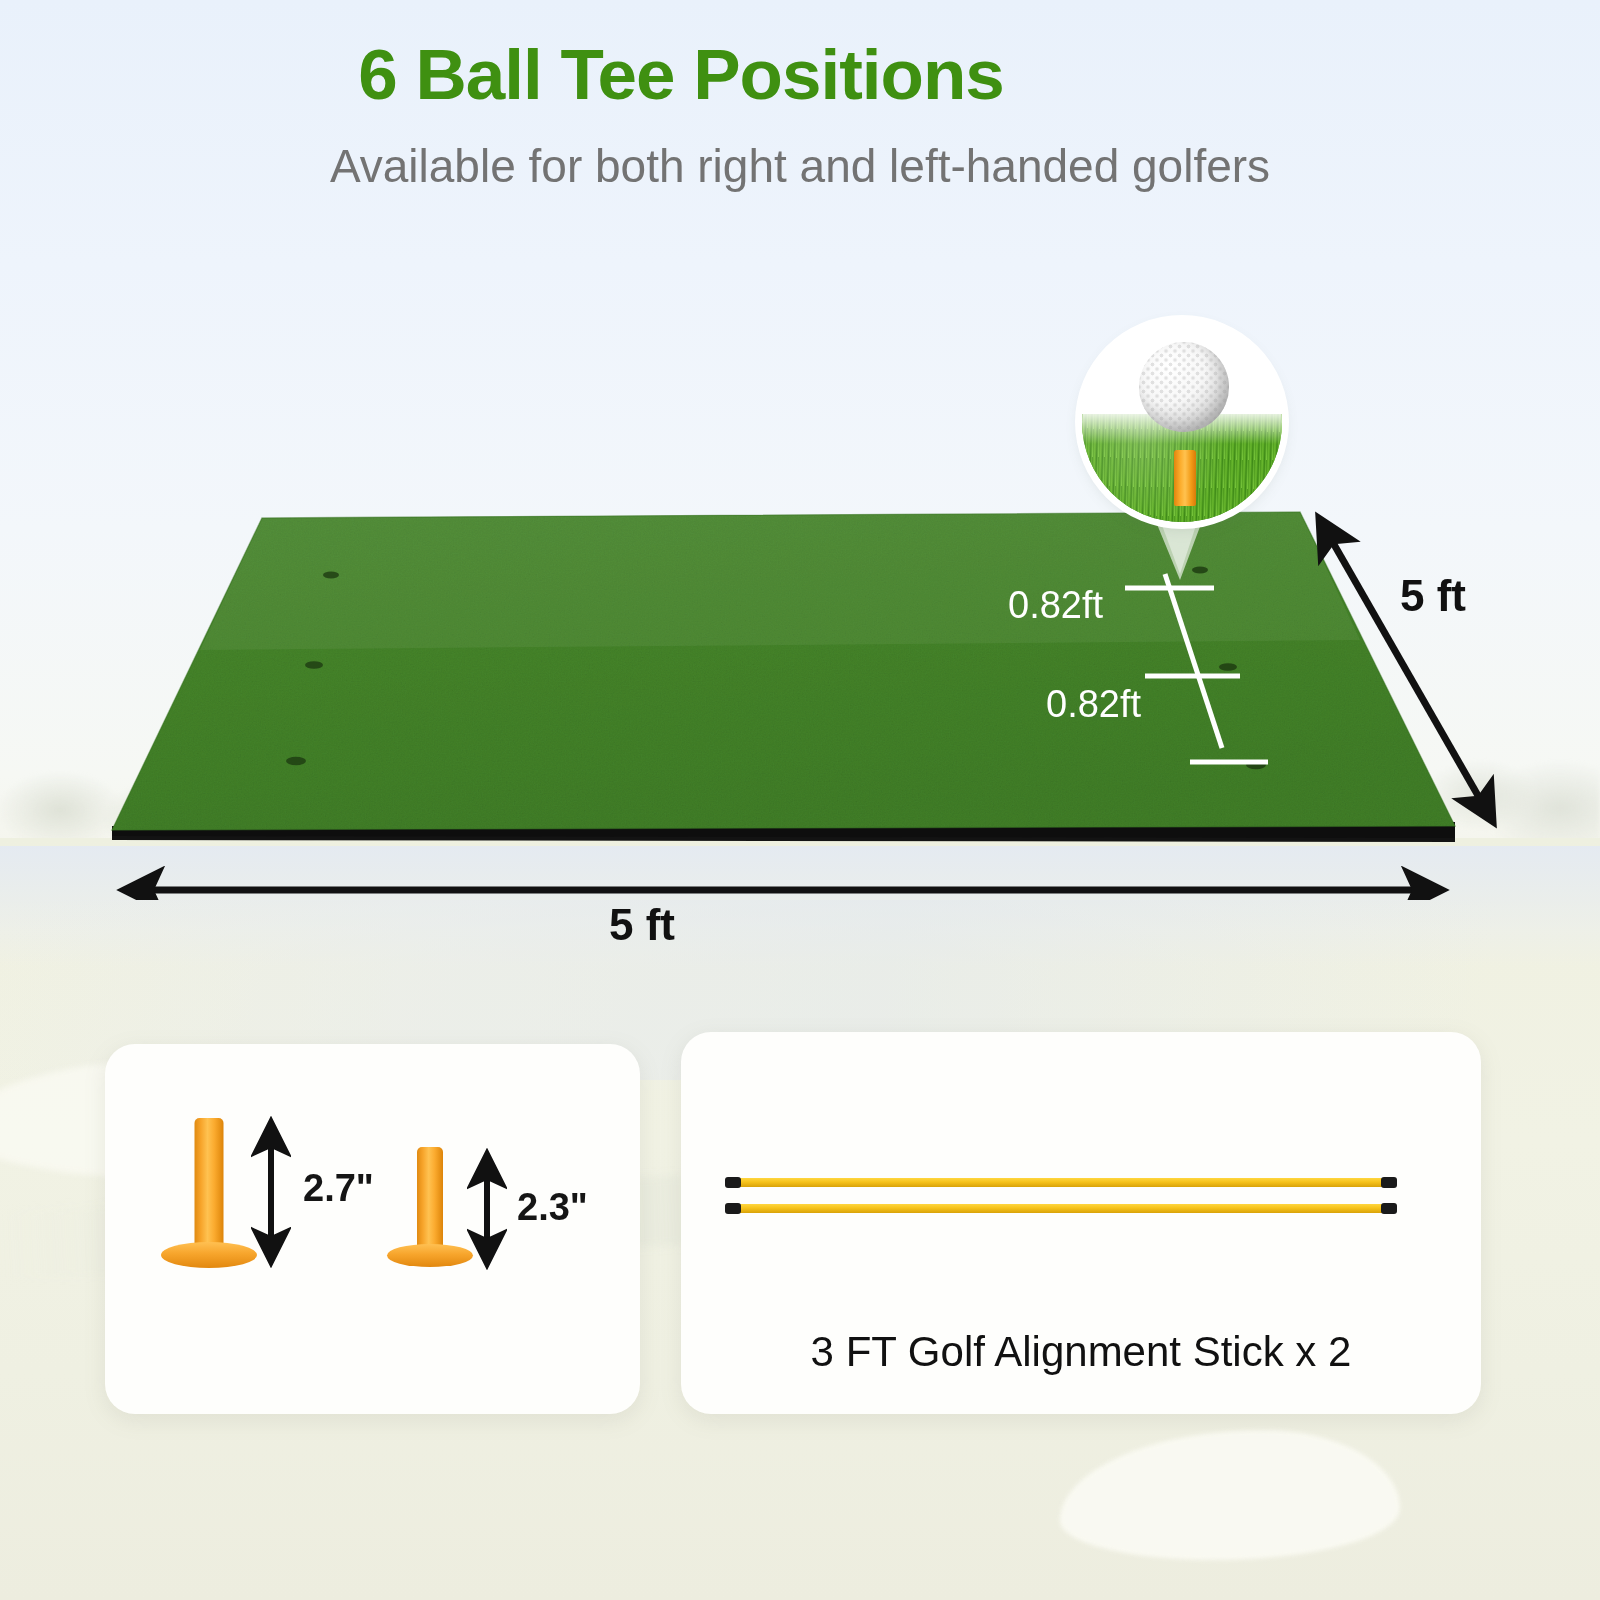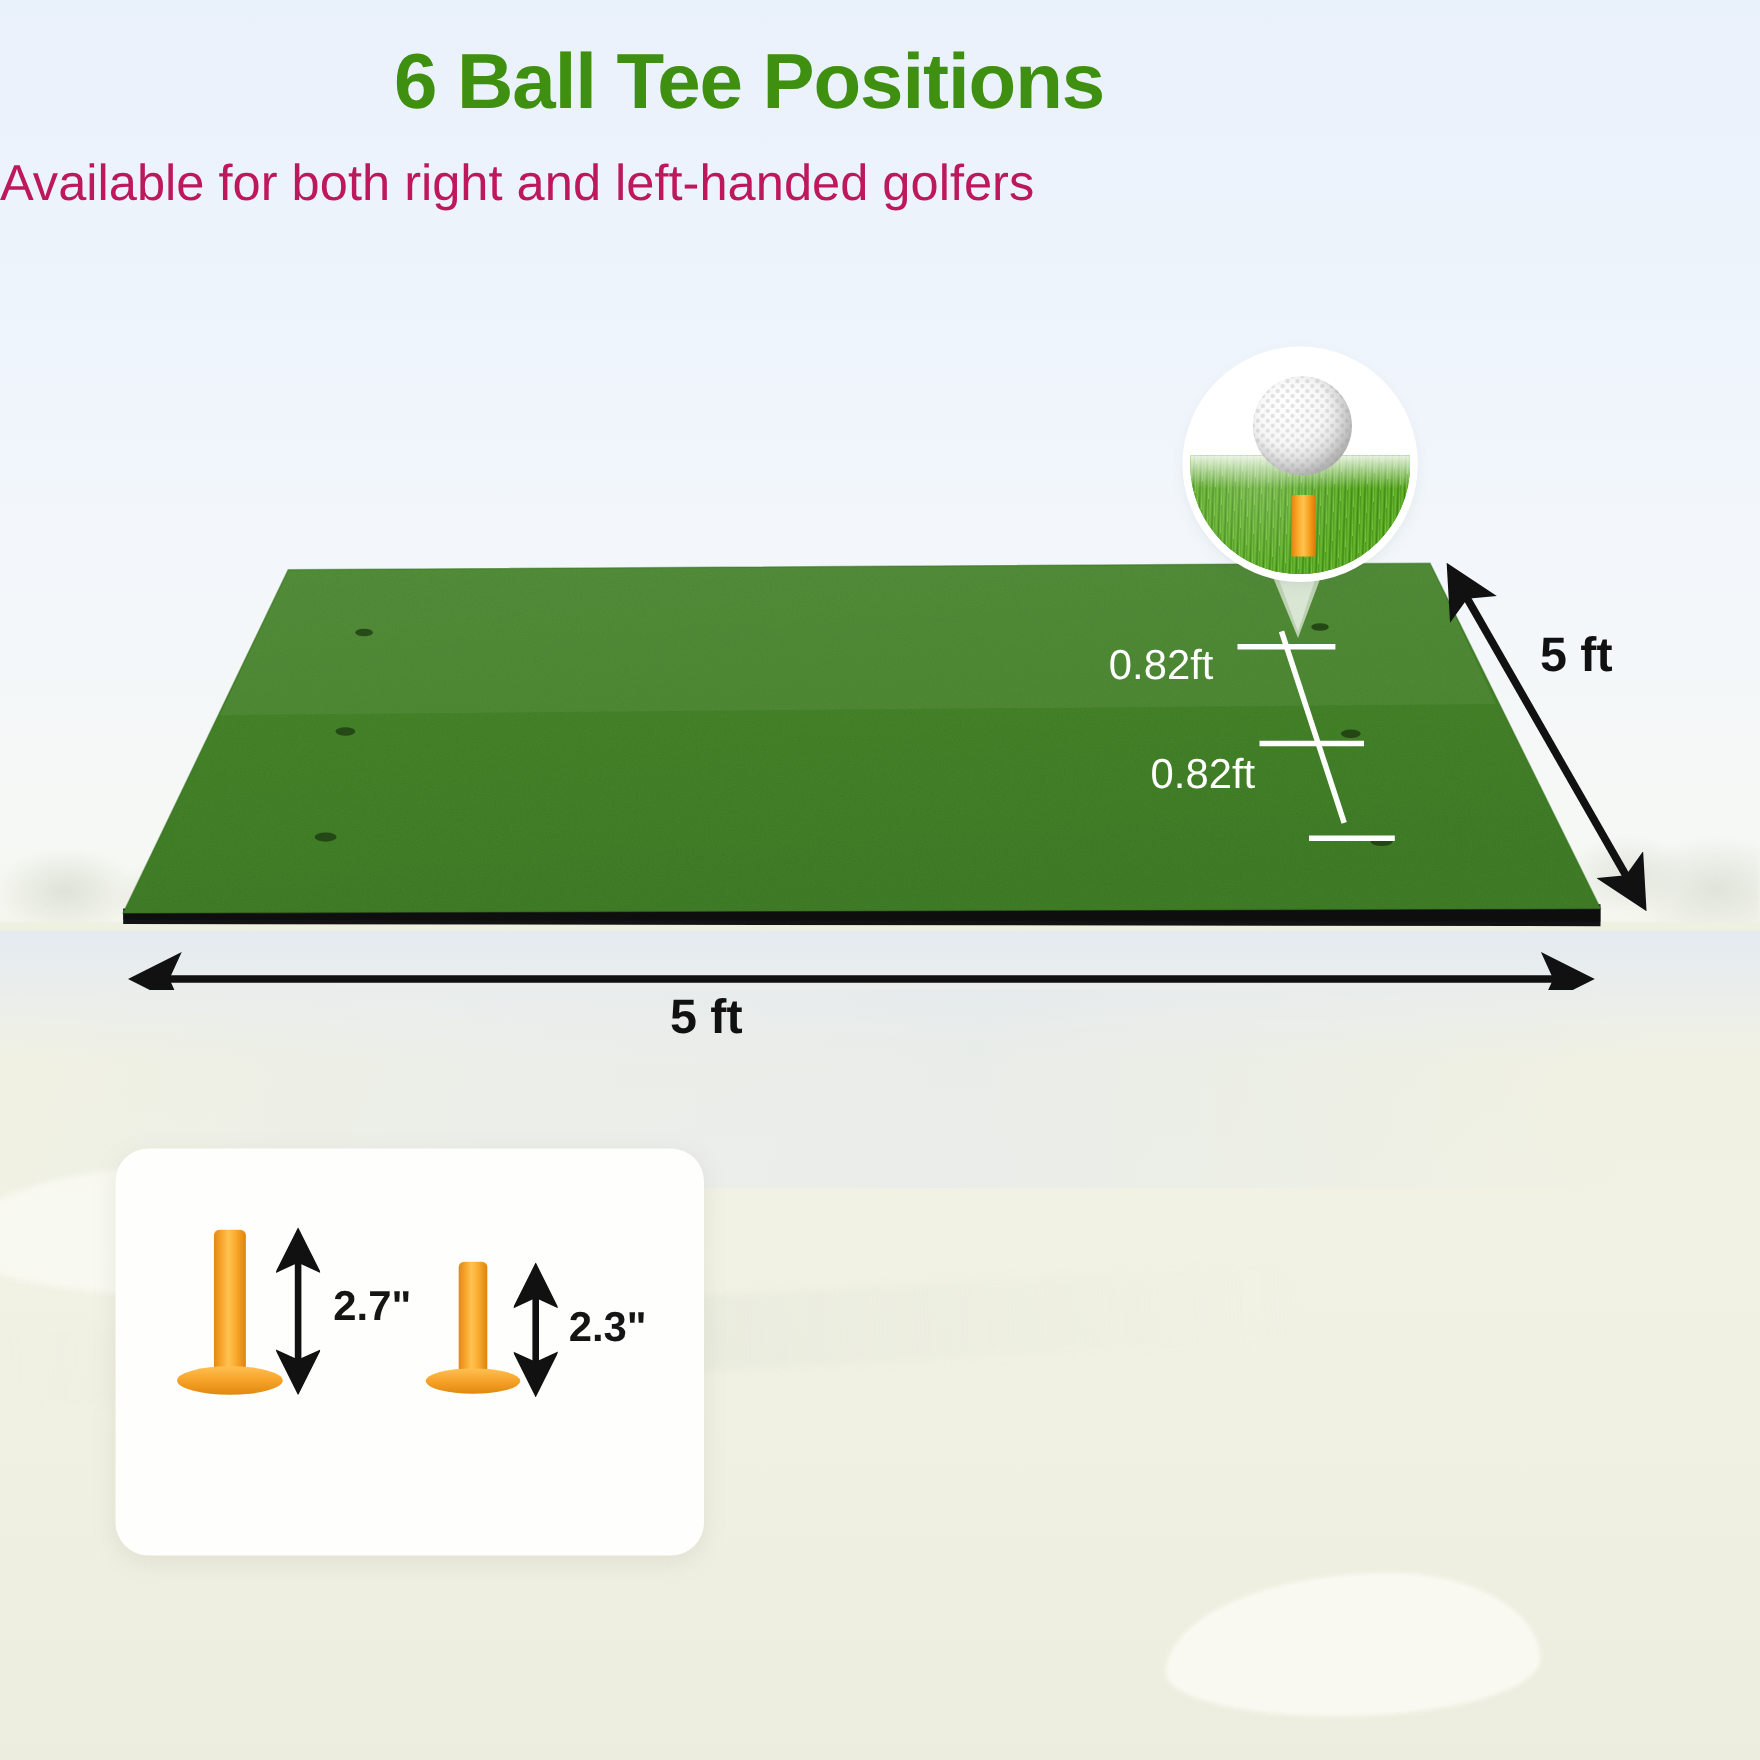--- a/index.html
+++ b/index.html
@@ -52,22 +52,22 @@
   }
 
   
   .title{
     position:absolute;left:0;top:34px;width:1362px;text-align:center;
     font-size:71px;font-weight:700;letter-spacing:-1px;
     color:#3f9011;
     font-family:"Liberation Sans", sans-serif;
   }
   .subtitle{
-    position:absolute;left:0;top:139px;width:1600px;text-align:left;
-    font-size:46px;font-weight:400;color:#be185d;
+    position:absolute;left:0;top:139px;width:1600px;text-align:center;
+    font-size:46px;font-weight:400;color:#737373;
     font-family:"Liberation Sans", sans-serif;
   }
 
   
   #mat-wrap{position:absolute;left:0;top:0;width:1600px;height:900px;}
   .mat-svg{position:absolute;left:0;top:0;}
 
   
   .callout{
     position:absolute;left:1082px;top:322px;width:200px;height:200px;
@@ -264,14 +264,34 @@
     <div class="rt" style="left:282px;top:103px;width:86px;height:120px;">
       <div class="shaft" style="width:26px;height:106px;"></div>
       <div class="base" style="height:23px;"></div>
     </div>
     <svg style="position:absolute;left:362px;top:104px;" width="40" height="122" viewBox="0 0 40 122">
       <line x1="20" y1="8" x2="20" y2="114" stroke="#111" stroke-width="6" marker-start="url(#tB)" marker-end="url(#tA)"></line>
     </svg>
     <div class="tee-label" style="left:412px;top:142px;">2.3"</div>
   </div>
 
+  <div class="card" id="card-sticks">
+    <svg style="position:absolute;left:40px;top:130px;" width="680" height="60" viewBox="0 0 680 60">
+      <defs>
+        <linearGradient id="stickG" x1="0" y1="0" x2="0" y2="1">
+          <stop offset="0%" stop-color="#ffd63f"></stop>
+          <stop offset="45%" stop-color="#f6c21a"></stop>
+          <stop offset="100%" stop-color="#d9a208"></stop>
+        </linearGradient>
+      </defs>
+
+      <rect x="10" y="16" width="660" height="9" rx="4" fill="url(#stickG)"></rect>
+      <rect x="4" y="15" width="16" height="11" rx="3" fill="#1a1a1a"></rect>
+      <rect x="660" y="15" width="16" height="11" rx="3" fill="#1a1a1a"></rect>
+
+      <rect x="10" y="42" width="660" height="9" rx="4" fill="url(#stickG)"></rect>
+      <rect x="4" y="41" width="16" height="11" rx="3" fill="#1a1a1a"></rect>
+      <rect x="660" y="41" width="16" height="11" rx="3" fill="#1a1a1a"></rect>
+    </svg>
+    <div class="sticks-caption">3 FT Golf Alignment Stick x 2</div>
+  </div>
 
 </div>
 
 </body></html>

